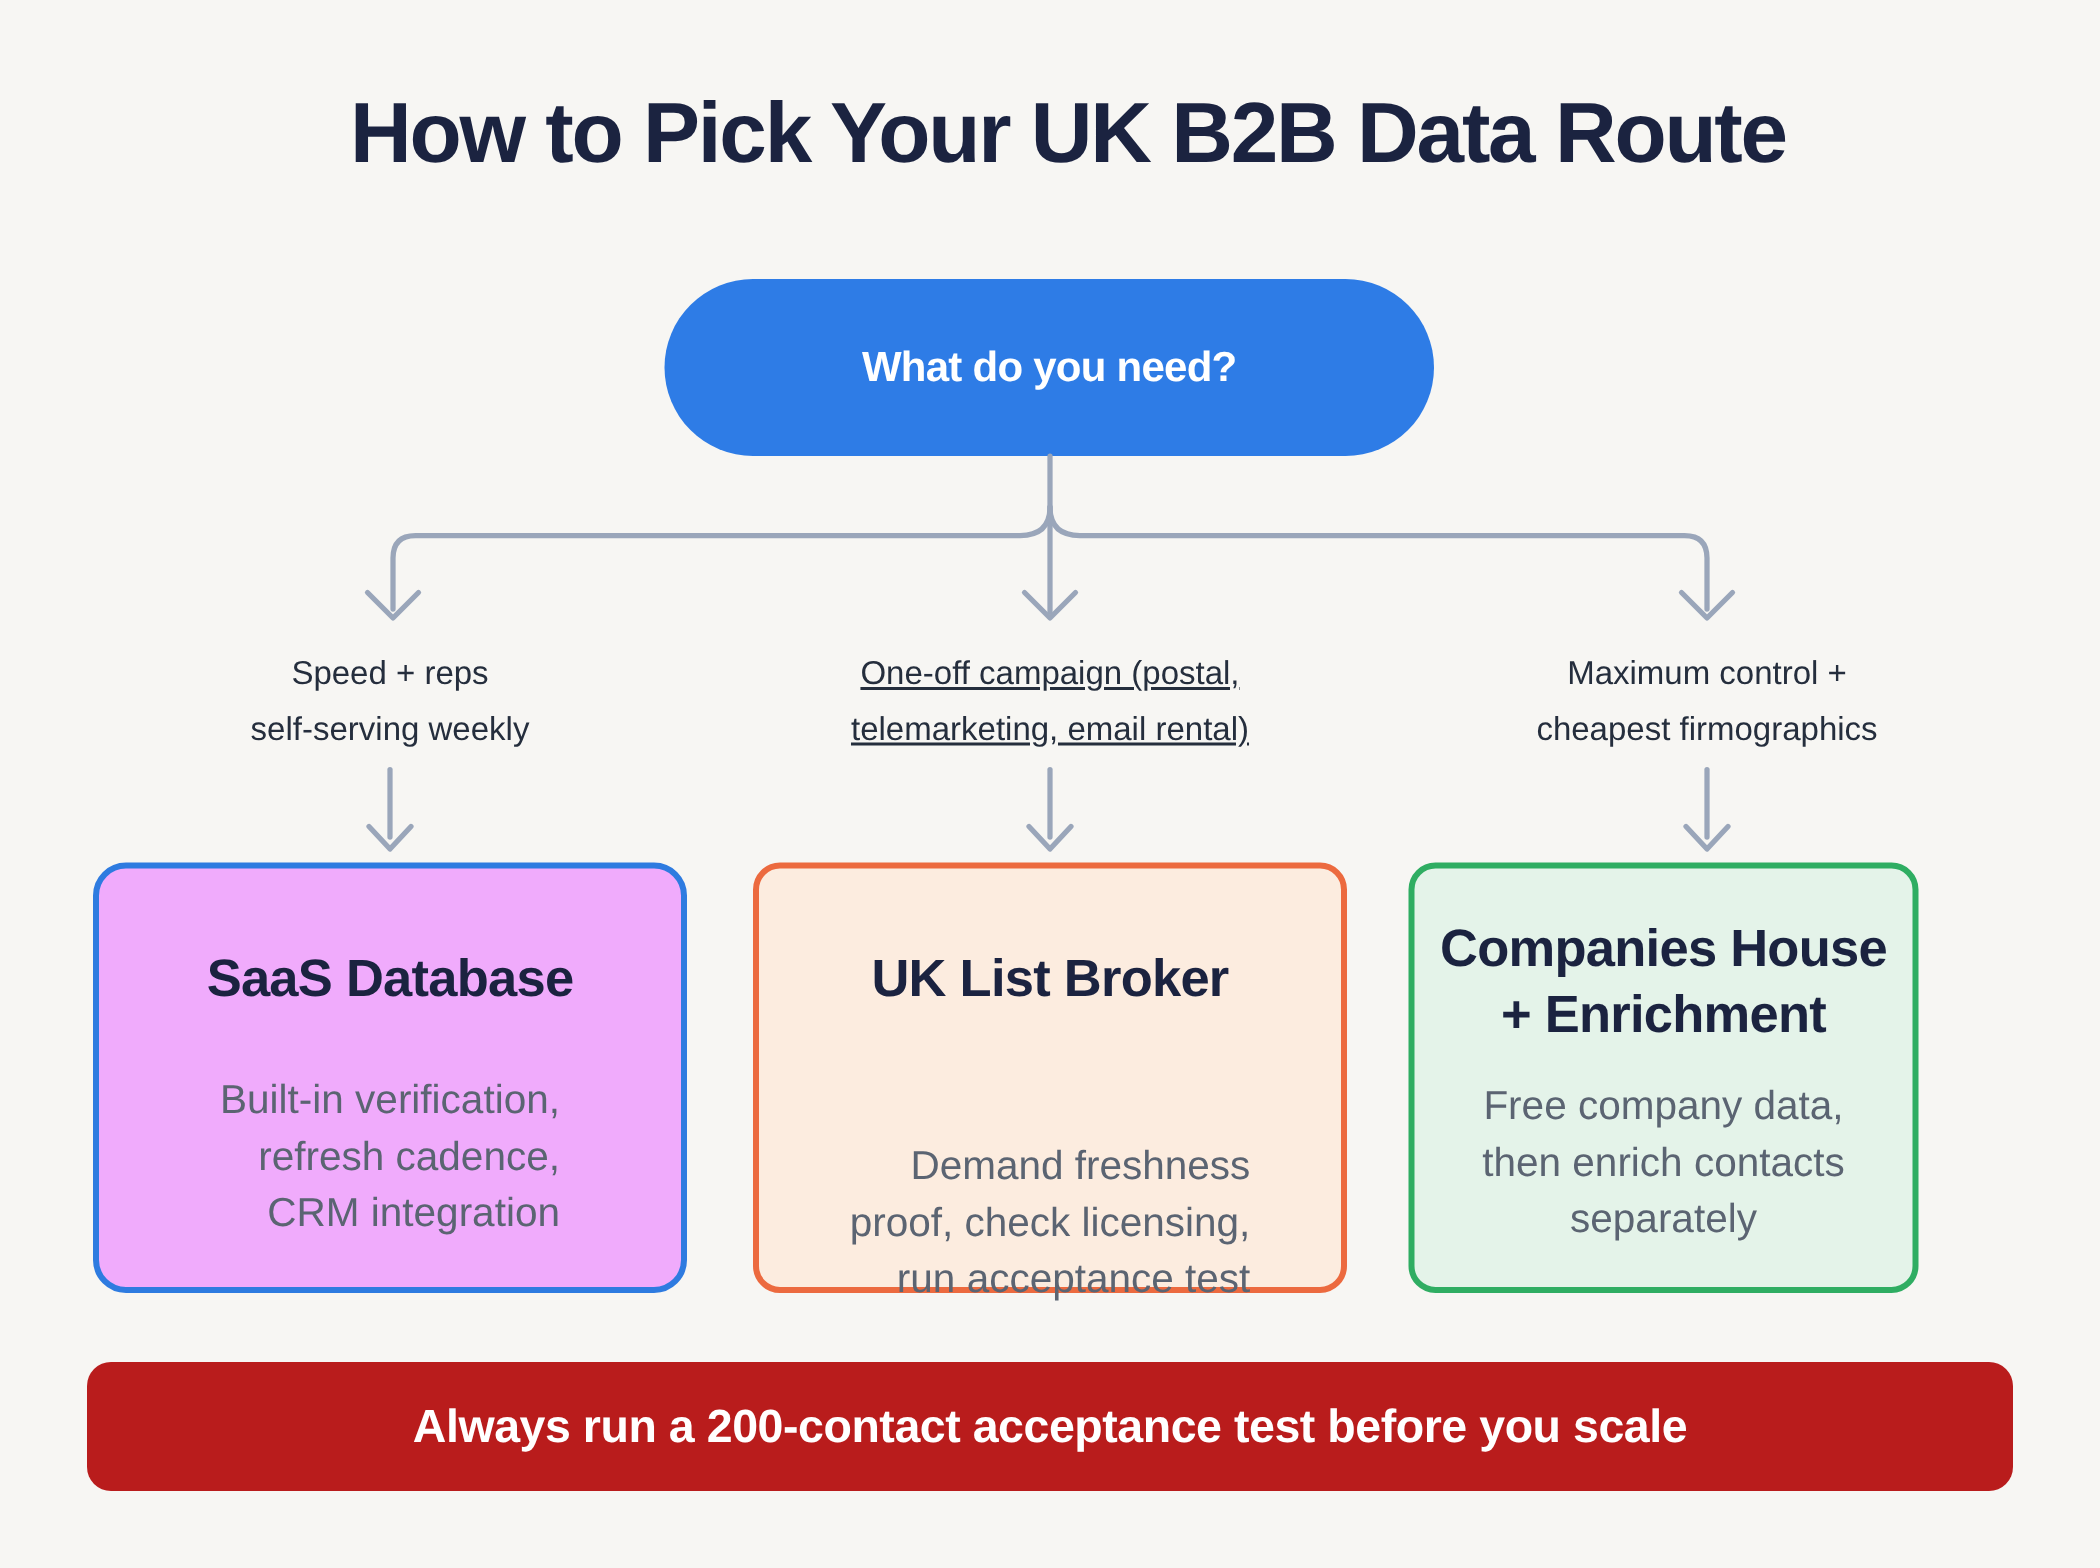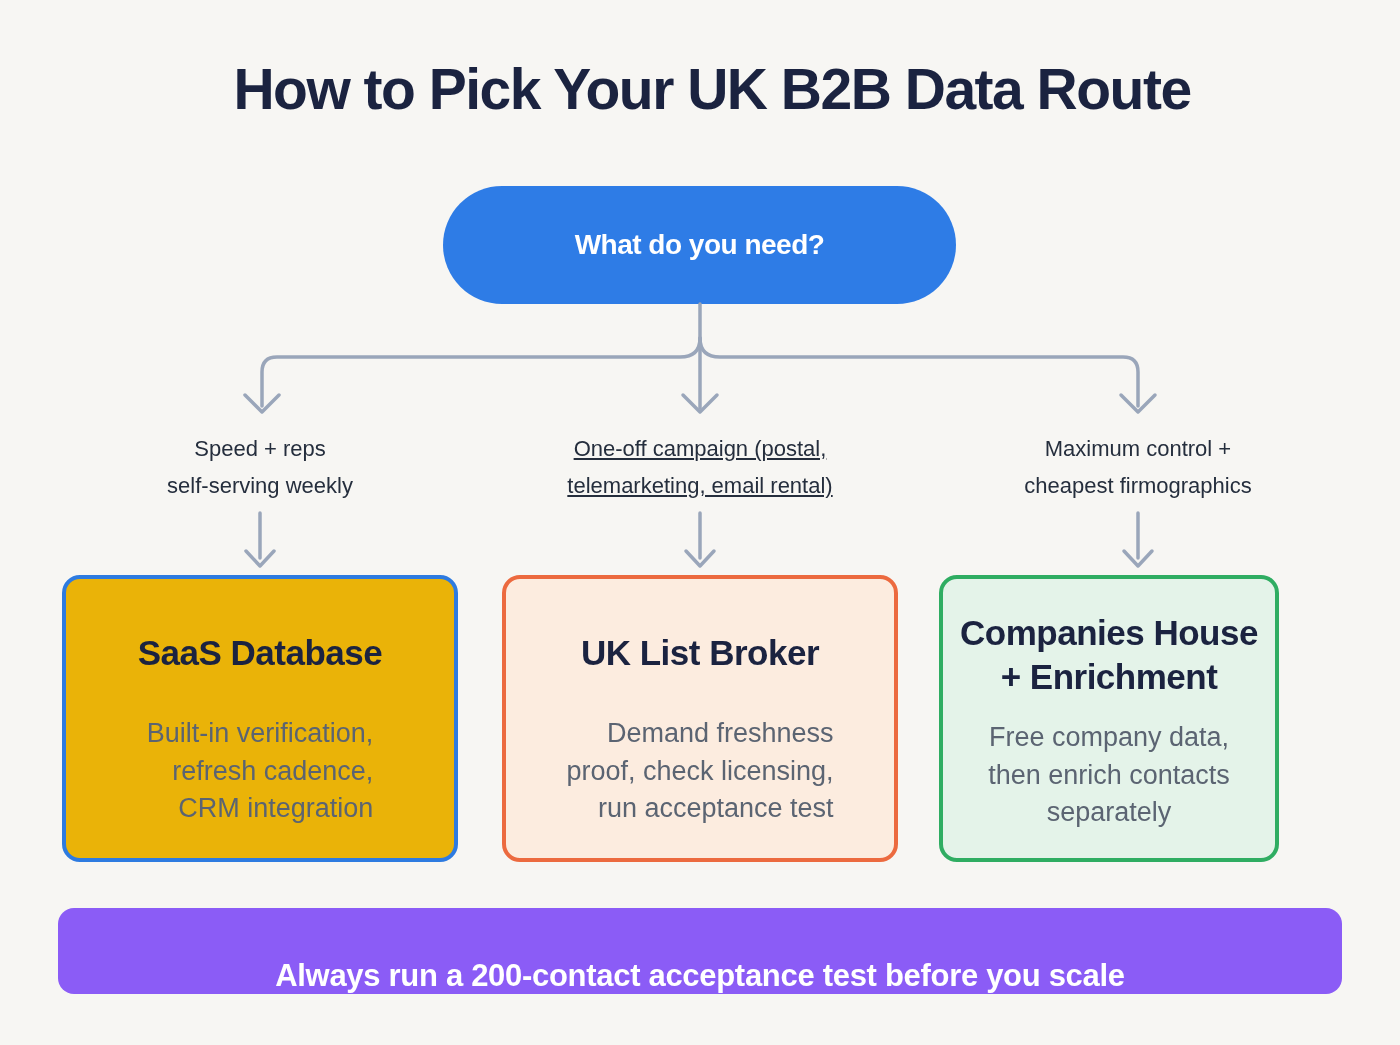--- a/index.html
+++ b/index.html
@@ -44,29 +44,29 @@
     display: flex; flex-direction: column; align-items: center;
     text-align: center;
   }
   .box-title {
     font-size: 35px; font-weight: 700; color: #1b2340;
     line-height: 44px; white-space: pre-line; letter-spacing: -0.5px;
   }
   .box-body {
     font-size: 27px; color: #5b6472; line-height: 37.5px; white-space: pre-line;
   }
-  .box.k0 { left: 62px;  width: 396px; background: #eab308; border-color: #2e7be0; padding-top: 52px; }
-  .box.k1 { left: 502px; width: 396px; background: #fcecdf; border-color: #ec6a3f; padding-top: 52px; }
+  .box.k0 { left: 62px;  width: 396px; background: #f0abfc; border-color: #2e7be0; padding-top: 52px; border-radius: 22px; }
+  .box.k1 { left: 502px; width: 396px; background: #fcecdf; border-color: #ec6a3f; padding-top: 52px; gap: 44px; }
   .box.k2 { left: 939px; width: 340px; background: #e4f3e9; border-color: #2fad62; padding-top: 32px; }
   .box.k0 .box-body, .box.k1 .box-body { margin-top: 40px; text-align: right; }
   .box.k2 .box-body { margin-top: 20px; }
   .footer-banner {
     position: absolute; left: 58px; top: 908px; width: 1284px; height: 86px;
-    background: #8b5cf6; border-radius: 16px;
-    display: flex; align-items: flex-end; justify-content: center;
+    background: #b91c1c; border-radius: 16px;
+    display: flex; align-items: center; justify-content: center;
   }
   .footer-text {
     color: #ffffff; font-size: 31px; font-weight: 700; letter-spacing: -0.3px;
   }
 </style>
 </head>
 <body>
 
 <div class="title">How to Pick Your UK B2B Data Route</div>
 

